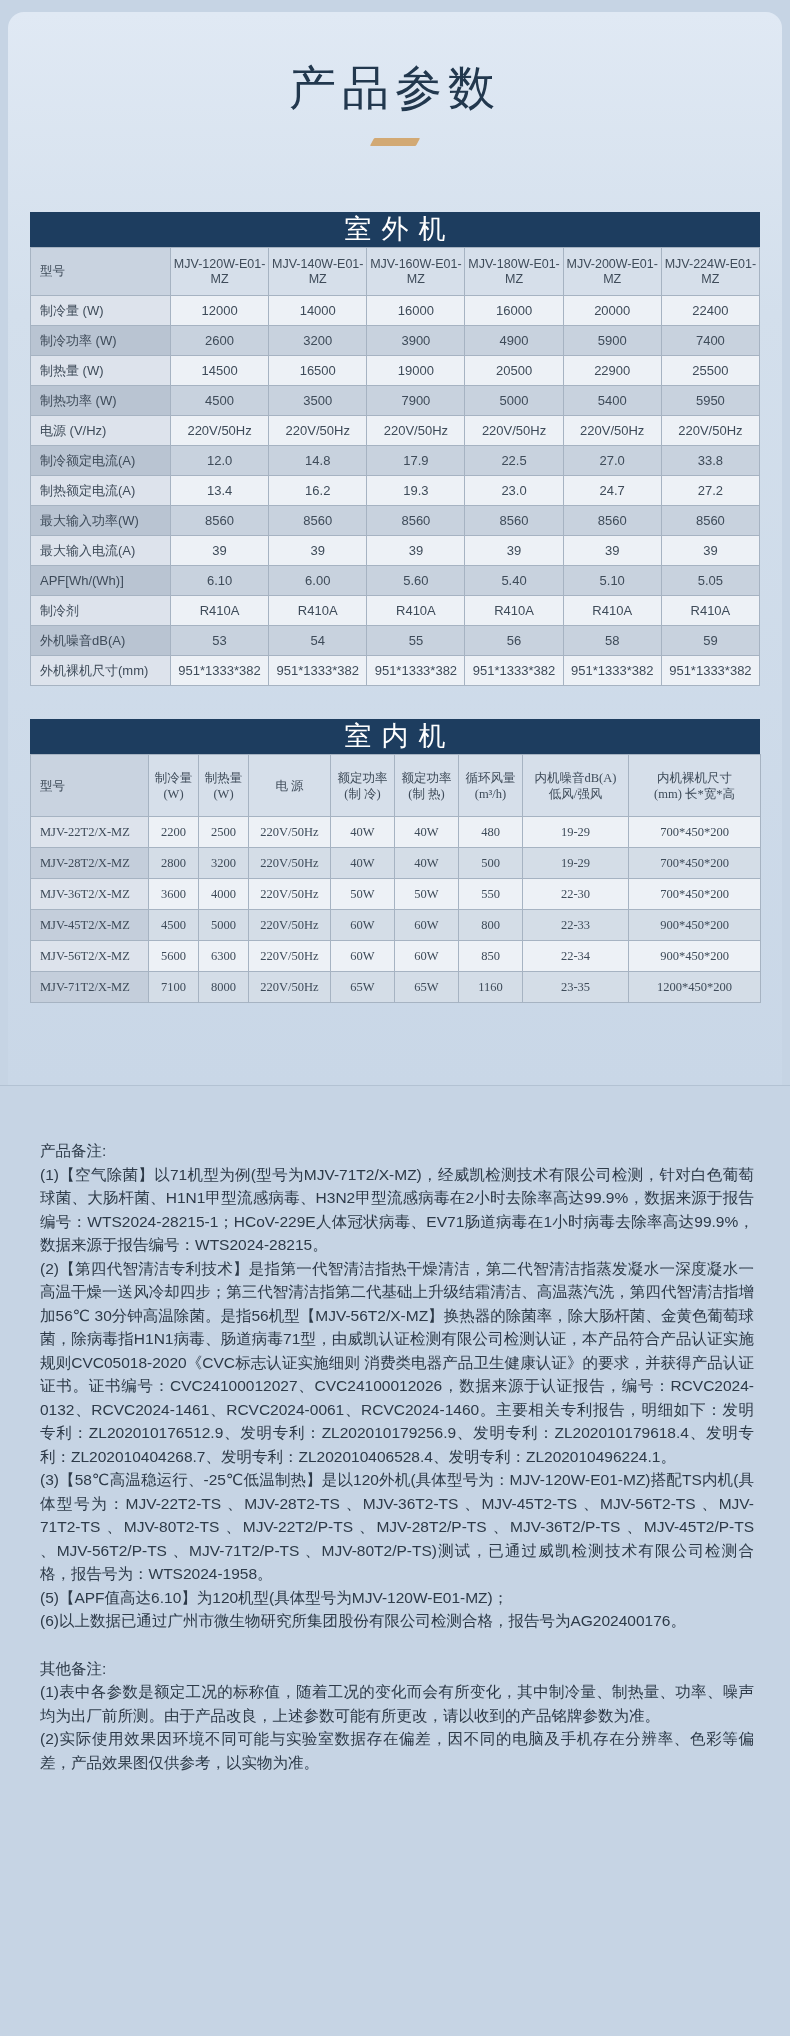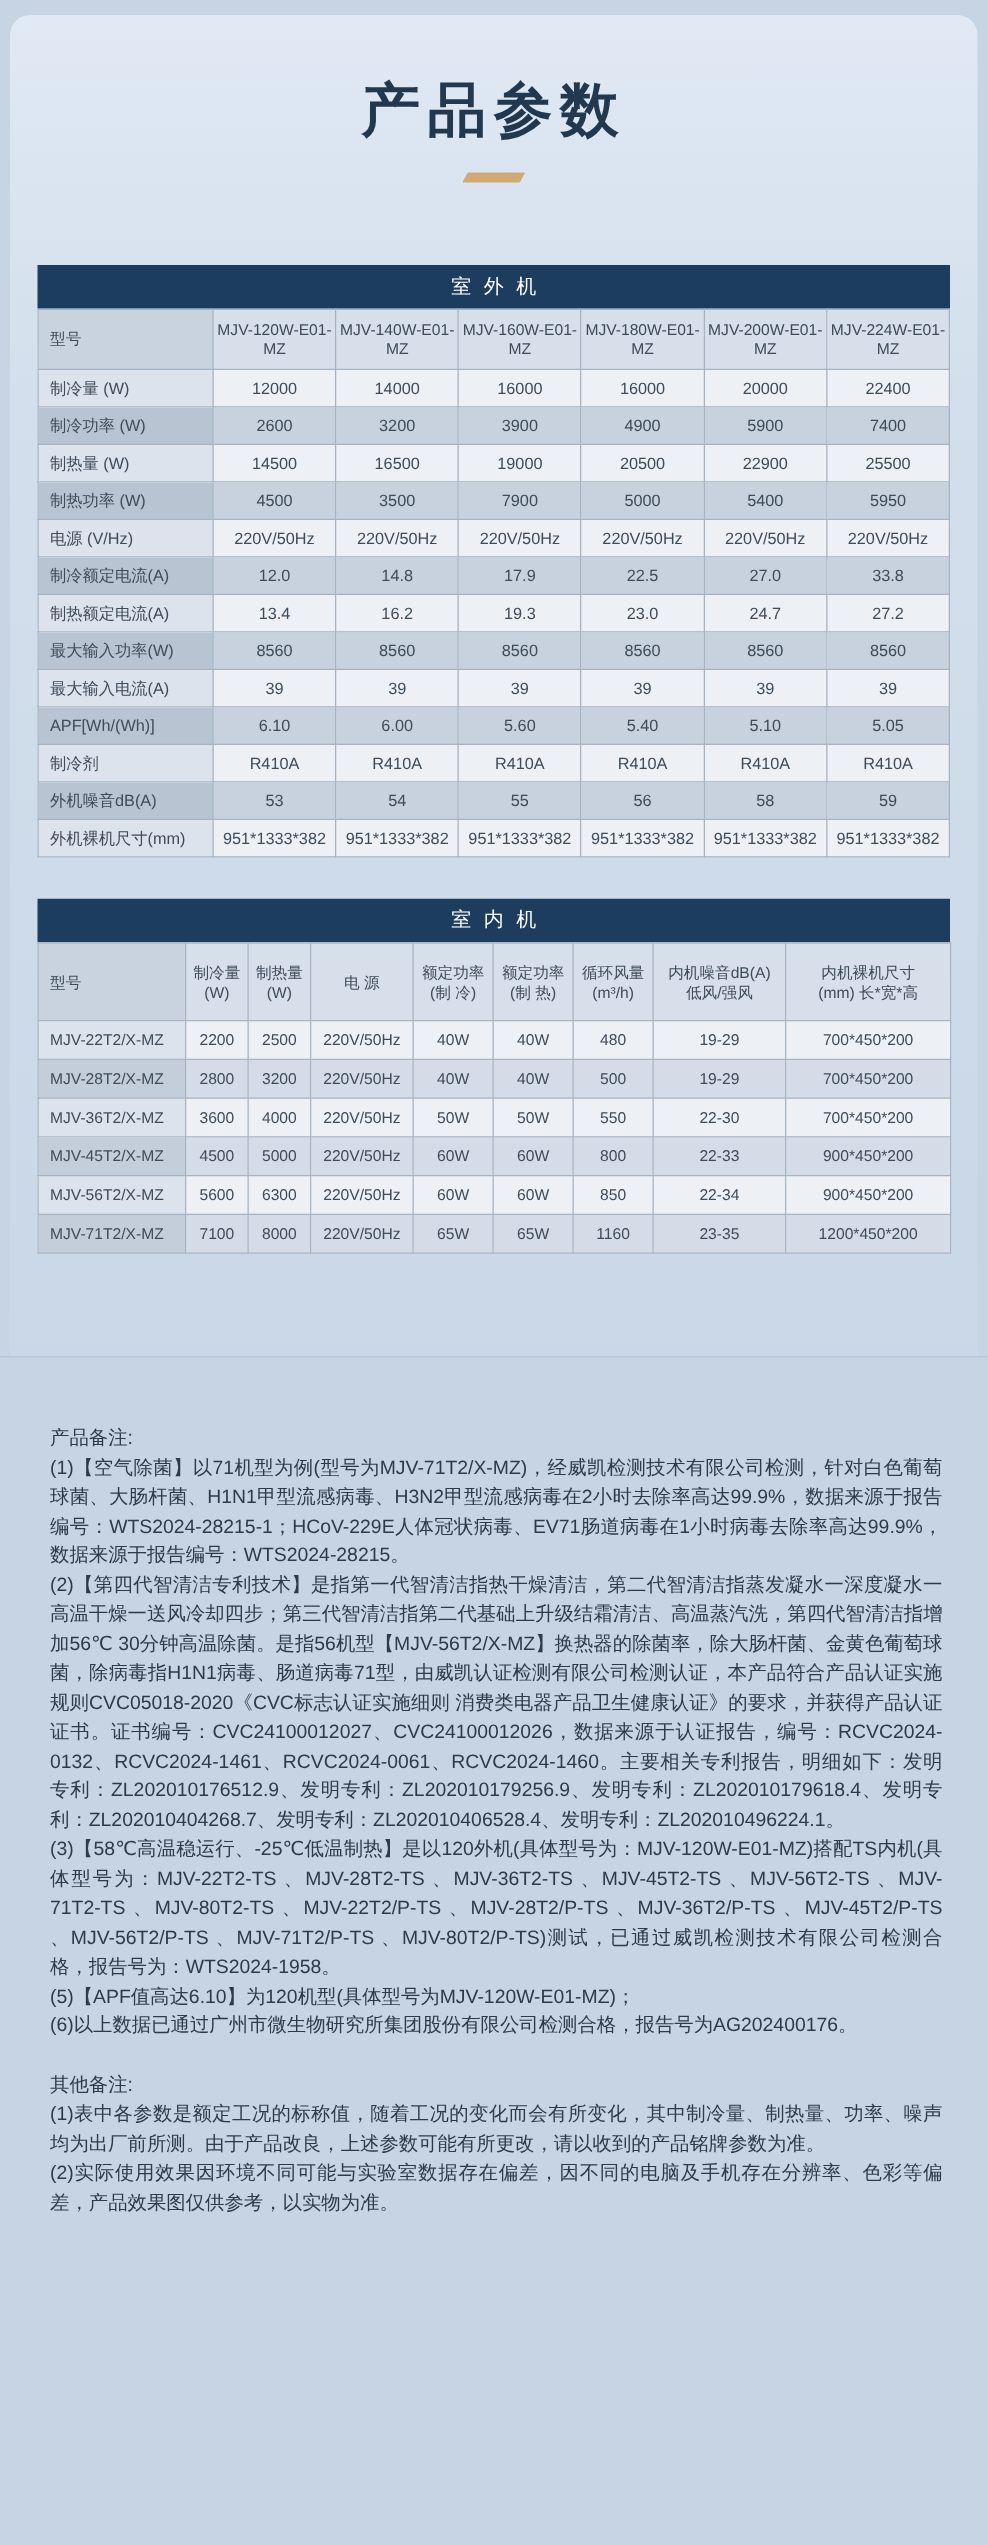--- a/index.html
+++ b/index.html
@@ -18,32 +18,32 @@
     background:var(--page-bg);
     font-family:"Liberation Sans","DejaVu Sans",sans-serif;
   }
   .sheet{
     position:absolute;left:8px;top:12px;width:774px;height:1073px;
     border-radius:16px 16px 0 0;
     background:linear-gradient(180deg,#e0e9f4 0%,#d3dfec 28%,#c9d7e7 100%);
   }
   .title{
     margin-top:48px;text-align:center;
-    font-size:47px;font-weight:bold;letter-spacing:6px;
+    font-size:47px;font-weight:normal;letter-spacing:6px;
     color:var(--ink);line-height:56px;
   }
   .ribbon{
     width:46px;height:8px;margin:22px auto 0;
     background:var(--gold);transform:skewX(-28deg);border-radius:1px;
   }
   .table-block{margin:66px 22px 0;}
-  .table-block.indoor-block{margin-top:33px;}
+  .table-block.indoor-block{margin-top:33px;font-family:Liberation Serif, serif;}
   .bar{
     height:35px;line-height:35px;background:var(--navy);
-    color:#fff;text-align:center;font-size:16px;letter-spacing:10px;text-indent:10px;
+    color:#fff;text-align:center;font-size:27px;letter-spacing:10px;text-indent:10px;
   }
   table.spec{
     width:100%;border-collapse:collapse;table-layout:fixed;
     background:#e7ecf3;
   }
   table.spec th,table.spec td{
     border:1px solid var(--bd);
     text-align:center;vertical-align:middle;
     color:var(--cell-ink);font-weight:normal;
     overflow:hidden;

